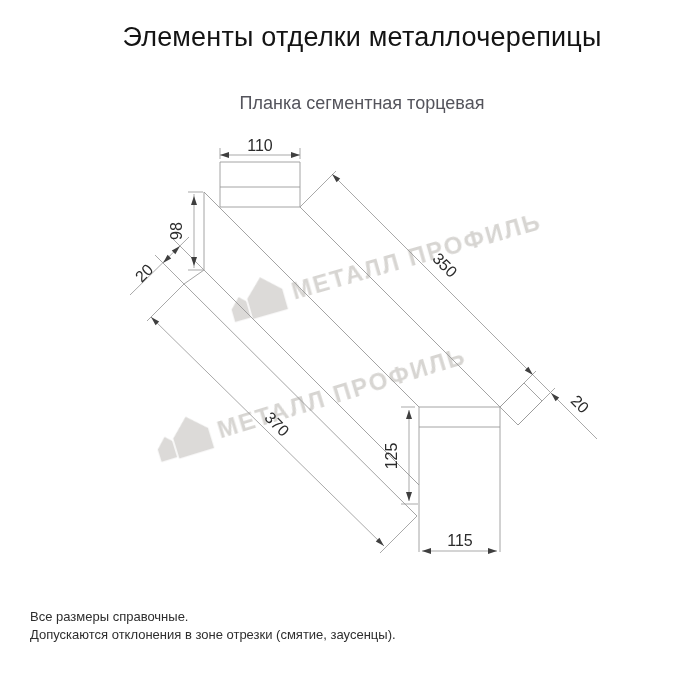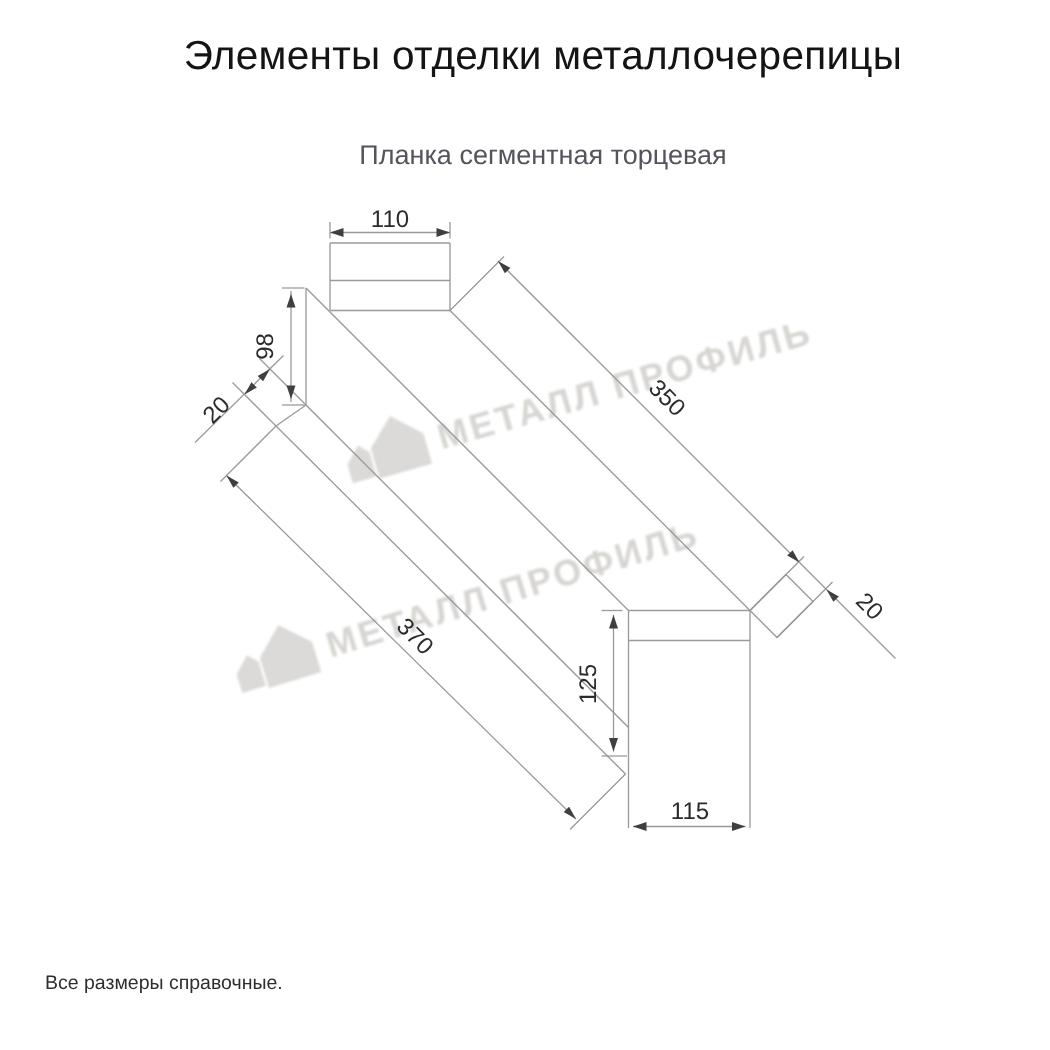--- a/index.html
+++ b/index.html
@@ -10,21 +10,21 @@
   }
   .title{
     position:absolute;left:0;top:22px;width:700px;text-align:center;
     font-size:27px;font-weight:400;color:#141414;letter-spacing:.2px;
   }
   .subtitle{
     position:absolute;left:0;top:92px;width:700px;text-align:center;
     font-size:18px;font-weight:400;color:#54545c;line-height:23px;
   }
   .notes{
-    position:absolute;left:18px;top:646px;
+    position:absolute;left:18px;top:608px;
     font-size:13px;color:#2e2e2e;line-height:18px;
   }
   svg text.dim{
     font-family:"Liberation Sans",sans-serif;
     font-size:16px;fill:#2b2b2b;
   }
   svg text.wm{
     font-family:"Liberation Sans",sans-serif;
     font-size:24px;font-weight:bold;letter-spacing:2px;fill:#d7d5d2;
   }
@@ -141,15 +141,16 @@
     <text class="dim" transform="translate(136,277) rotate(-45)" text-anchor="middle">20</text>
     <text class="dim" transform="translate(429,269) rotate(45)" text-anchor="middle">350</text>
     <text class="dim" transform="translate(564,408) rotate(45)" text-anchor="middle">20</text>
     <text class="dim" transform="translate(261,428) rotate(45)" text-anchor="middle">370</text>
     <text class="dim" transform="translate(385,456) rotate(-90)" text-anchor="middle">125</text>
     <text class="dim" x="448" y="546" text-anchor="middle">115</text>
   </svg>
 
   <div class="notes">
     <div>Все размеры справочные.</div>
+    <div>Допускаются отклонения в зоне отрезки (смятие, заусенцы).</div>
   </div>
 
 </div>
 
 </body></html>

